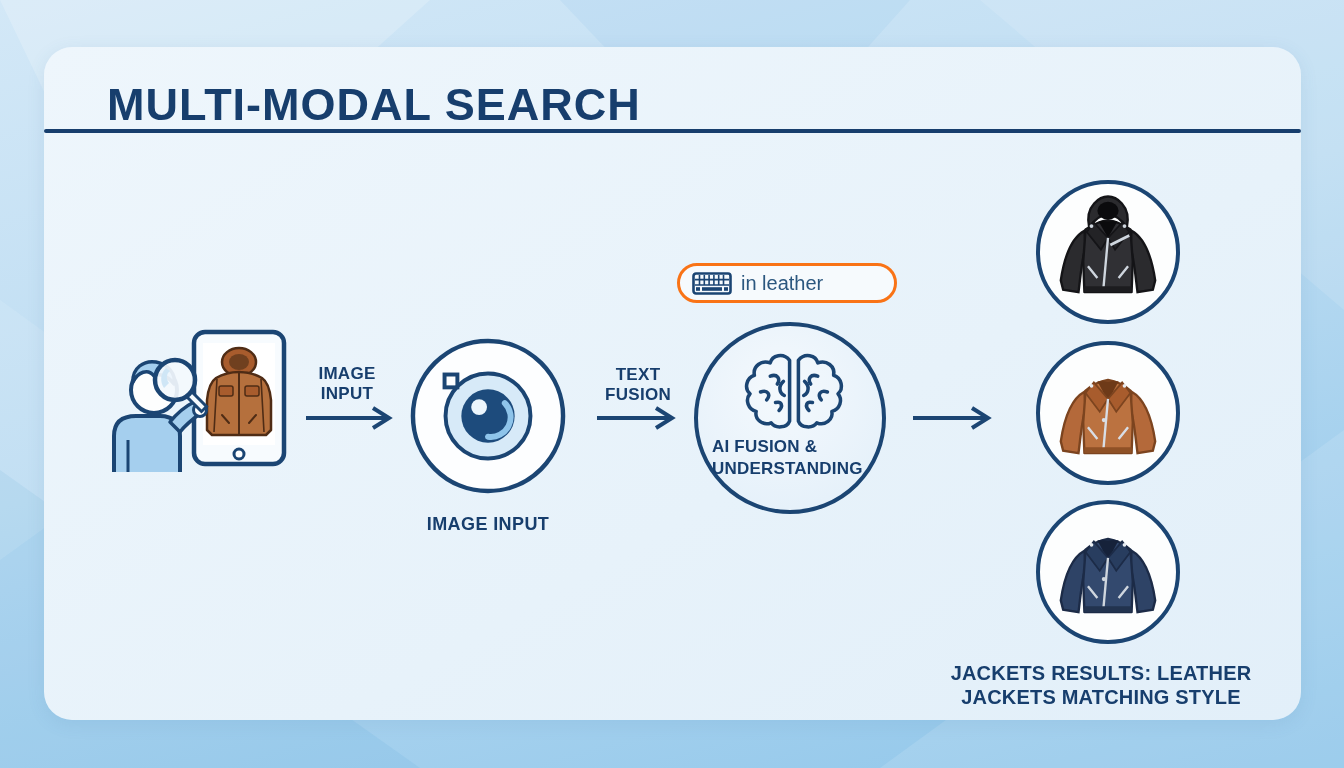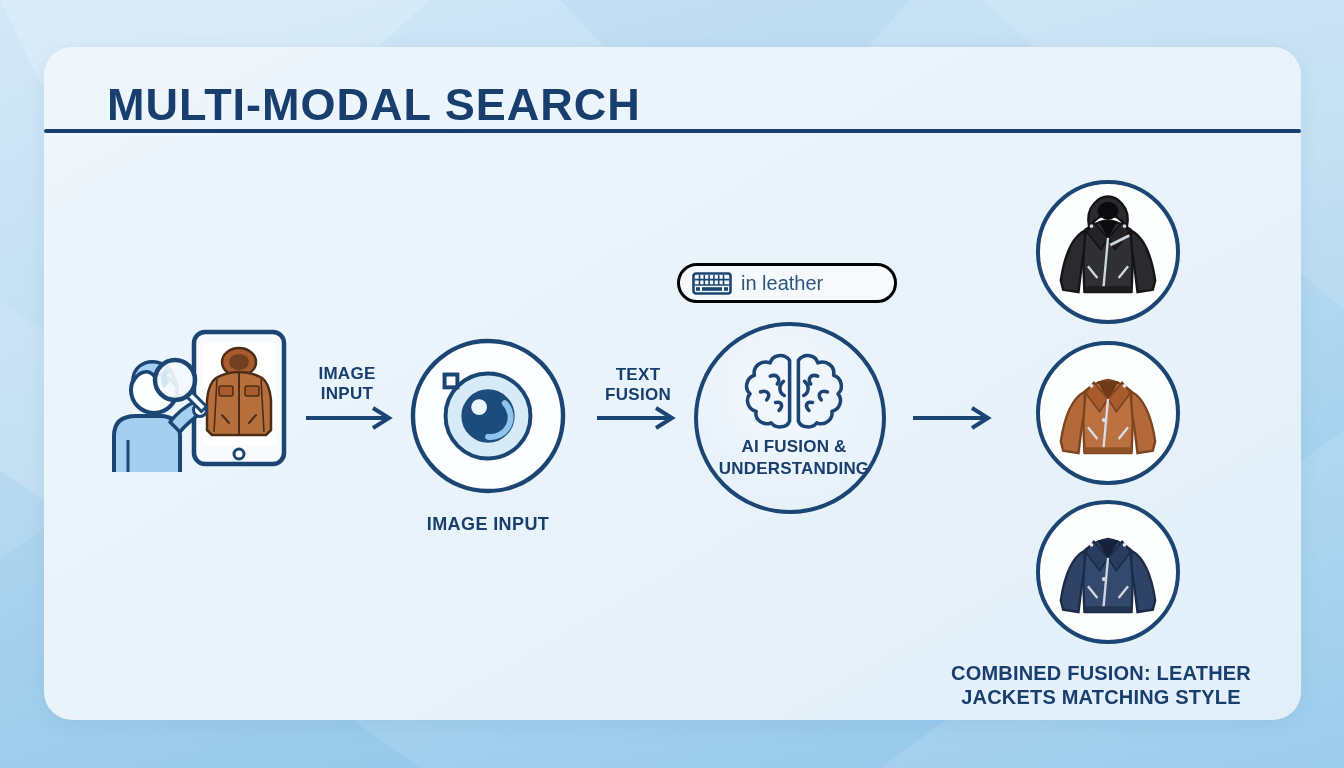--- a/index.html
+++ b/index.html
@@ -29,32 +29,32 @@
     position:absolute;text-align:center;font-weight:700;font-size:17px;
     line-height:1.18;color:#173e6d;letter-spacing:.3px;
   }
   .caption{
     position:absolute;text-align:center;font-weight:700;color:#173e6d;
   }
   .camera-caption{left:402px;top:514px;width:172px;font-size:18px;letter-spacing:.4px;}
   .results-caption{left:912px;top:661px;width:378px;font-size:20px;line-height:1.2;letter-spacing:.2px;}
   .query-box{
     position:absolute;left:677px;top:263px;width:220px;height:40px;
-    box-sizing:border-box;border:3px solid #000000;border-radius:20px;
+    box-sizing:border-box;border:3px solid #f97316;border-radius:20px;
     background:#f6fafd;display:flex;align-items:center;gap:9px;
     padding:0 12px;
   }
   .query-text{font-size:20px;font-weight:500;color:#2b577f;white-space:nowrap;}
   .fusion-circle{
     position:absolute;left:694px;top:322px;width:192px;height:192px;
     box-sizing:border-box;border:4px solid #1b4573;border-radius:50%;
     background:radial-gradient(circle at 45% 35%,#f4f9fd 0%,#e6f1fa 75%);
   }
   .fusion-label{
-    position:absolute;top:110px;left:14px;width:164px;text-align:center;
+    position:absolute;top:110px;left:14px;width:164px;
     font-weight:700;font-size:17px;line-height:1.3;color:#173e6d;letter-spacing:.2px;
   }
   .result-circle{
     position:absolute;left:1036px;width:144px;height:144px;box-sizing:border-box;
     border:4px solid #1b4573;border-radius:50%;background:#fdfefe;
     display:flex;align-items:center;justify-content:center;overflow:hidden;
   }
   .r1{top:180px;} .r2{top:341px;} .r3{top:500px;}
 </style>
 </head>
@@ -221,13 +221,13 @@
     <path d="M62,24 L50,38 L57,49 L69,33 Z" fill="#283d5f" stroke="#1c2b47" stroke-width="1.5"></path>
     <path d="M50,38 L46,82" stroke="#cfd6de" stroke-width="2"></path>
     <path d="M33,62 L41,72 M67,62 L59,72" stroke="#cfd6de" stroke-width="2"></path>
     <path d="M30,79 L70,79 L70,84 L30,84 Z" fill="#22334f"></path>
     <circle cx="36" cy="27" r="1.6" fill="#e8edf2"></circle>
     <circle cx="64" cy="27" r="1.6" fill="#e8edf2"></circle>
     <circle cx="46.5" cy="56" r="1.8" fill="#cfd6de"></circle>
   </svg>
 </div>
 
-<div class="caption results-caption">COMBINED FUSION: LEATHER JACKETS MATCHING STYLE</div>
+<div class="caption results-caption">JACKETS RESULTS: LEATHER JACKETS MATCHING STYLE</div>
 
 </body></html>

